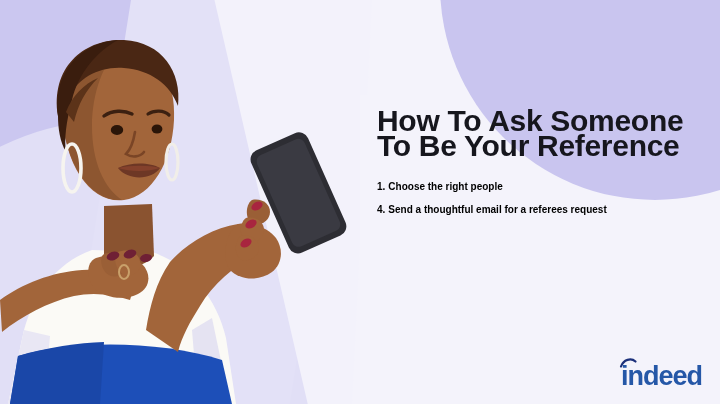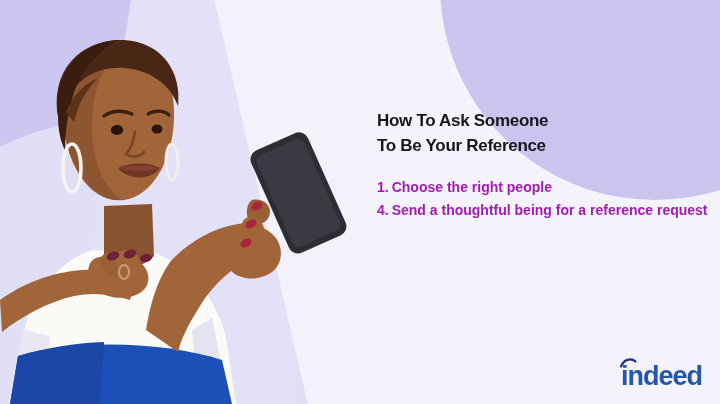--- a/index.html
+++ b/index.html
@@ -103,38 +103,38 @@
 
   
   .copy {
     position: absolute;
     left: 377px;
     top: 108px;
     width: 330px;
   }
   .headline {
     margin: 0;
-    font-size: 17px;
+    font-size: 30px;
     line-height: 25px;
     font-weight: bold;
     letter-spacing: -0.3px;
     color: #16161d;
   }
   .headline-line { display: block; white-space: nowrap; }
 
   .steps {
     list-style: none;
     margin: 18px 0 0 0;
     padding: 0;
   }
   .step {
-    font-size: 14px;
+    font-size: 10px;
     line-height: 22.5px;
     font-weight: bold;
-    color: #a21caf;
+    color: #000000;
     white-space: nowrap;
   }
   .step-num { margin-right: 3px; }
 
   
   .logo {
     position: absolute;
     left: 619px;
     top: 355px;
     width: 84px;
@@ -243,21 +243,21 @@
     <h1 class="headline">
       <span class="headline-line">How To Ask Someone</span>
       <span class="headline-line">To Be Your Reference</span>
     </h1>
 
     <ol class="steps">
       <li class="step">
         <span class="step-num">1.</span><span>Choose the right people</span>
       </li>
       <li class="step">
-        <span class="step-num">4.</span><span>Send a thoughtful being for a reference request</span>
+        <span class="step-num">4.</span><span>Send a thoughtful email for a referees request</span>
       </li>
     </ol>
   </div>
 
   <svg class="logo" viewBox="0 0 84 34">
 
     <path d="M2 11.5 C4.5 4.5 12 2.5 16.5 6.5" stroke="#1b2f7a" stroke-width="2.2" fill="none" stroke-linecap="round"></path>
     <text x="2" y="30" font-family="Liberation Sans, sans-serif" font-size="27" font-weight="bold" letter-spacing="-1" fill="#2557a7">indeed</text>
   </svg>
 

